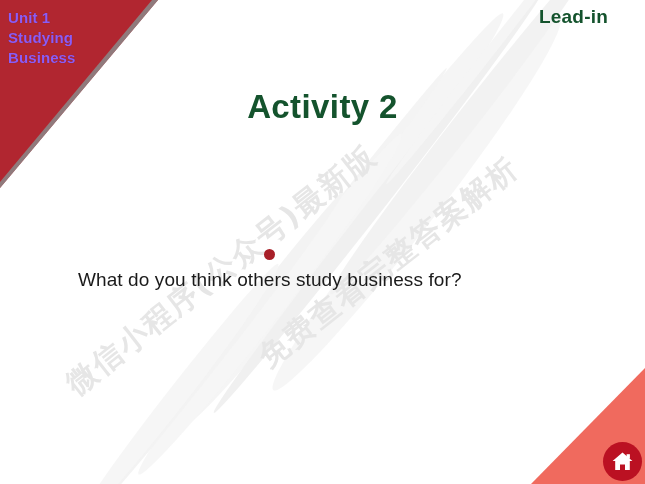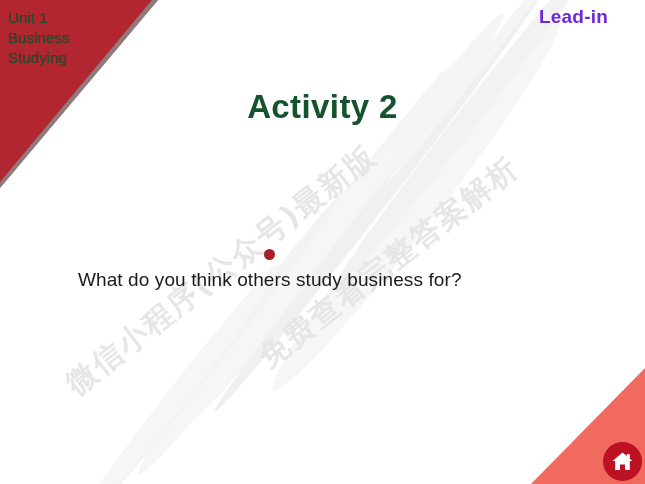--- a/index.html
+++ b/index.html
@@ -69,36 +69,36 @@
     height: 188px;
     z-index: 4;
   }
   .corner-tl svg { display: block; }
 
   .unit-label {
     position: absolute;
     left: 8px;
     top: 8px;
     z-index: 5;
-    color: #14532d;
+    color: #8b5cf6;
     font-size: 15px;
-    font-weight: 400;
+    font-weight: 700;
     line-height: 1.32;
     letter-spacing: .1px;
     text-shadow: 0 0 1px rgba(0,0,0,.25);
   }
   .unit-label div { white-space: nowrap; }
 
   
   .lead-in {
     position: absolute;
     right: 37px;
     top: 6px;
     z-index: 5;
-    color: #6d28d9;
+    color: #14532d;
     font-size: 19px;
     font-weight: 700;
     letter-spacing: .2px;
   }
 
   
   .activity-title {
     position: absolute;
     left: 0;
     right: 0;
@@ -191,22 +191,22 @@
 
   <div class="corner-tl">
     <svg width="158" height="188" viewBox="0 0 158 188" xmlns="http://www.w3.org/2000/svg">
       <polygon points="0,0 158,0 0,188" fill="#b12630"></polygon>
       <polygon points="158,0 0,188 0,182 152,0" fill="#8a8a8a" opacity="0.85"></polygon>
     </svg>
   </div>
 
   <div class="unit-label">
     <div>Unit 1</div>
+    <div>Studying</div>
     <div>Business</div>
-    <div>Studying</div>
   </div>
 
   <div class="lead-in">Lead-in</div>
 
   <div class="activity-title">Activity 2</div>
 
   <div class="bullet-row">
     <span class="bullet-dot"></span>
     <span class="bullet-text">What do you think others study business for?</span>
   </div>

